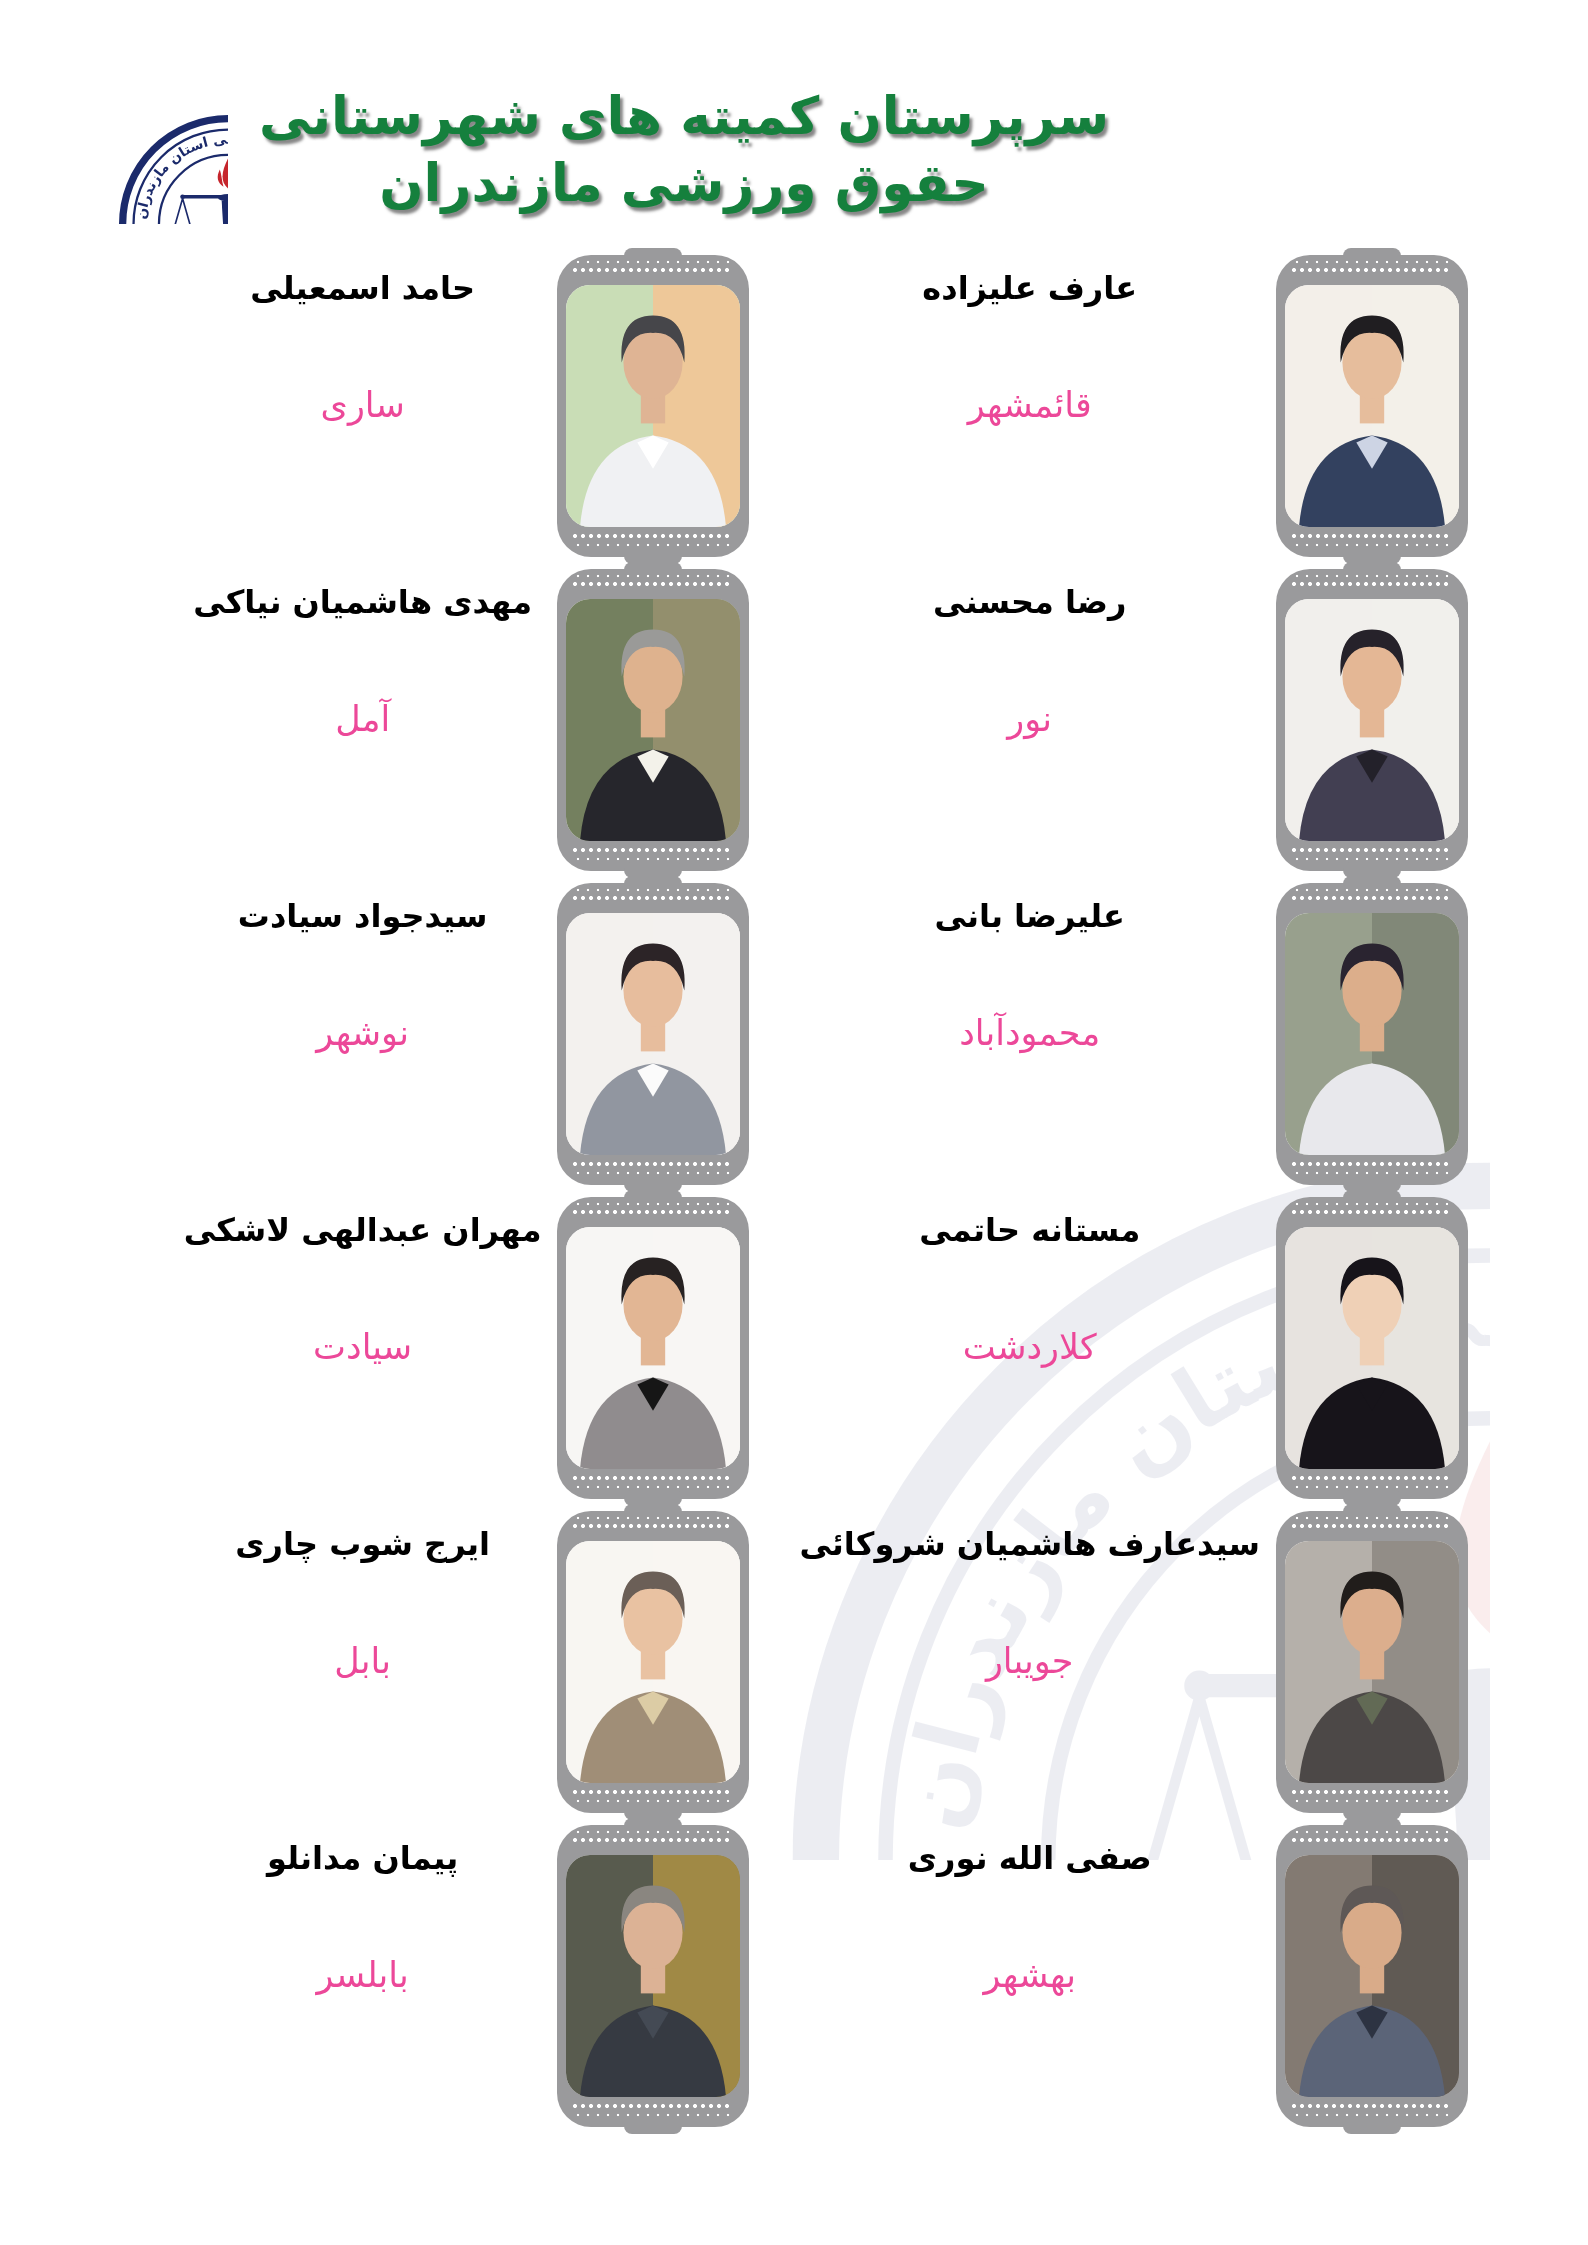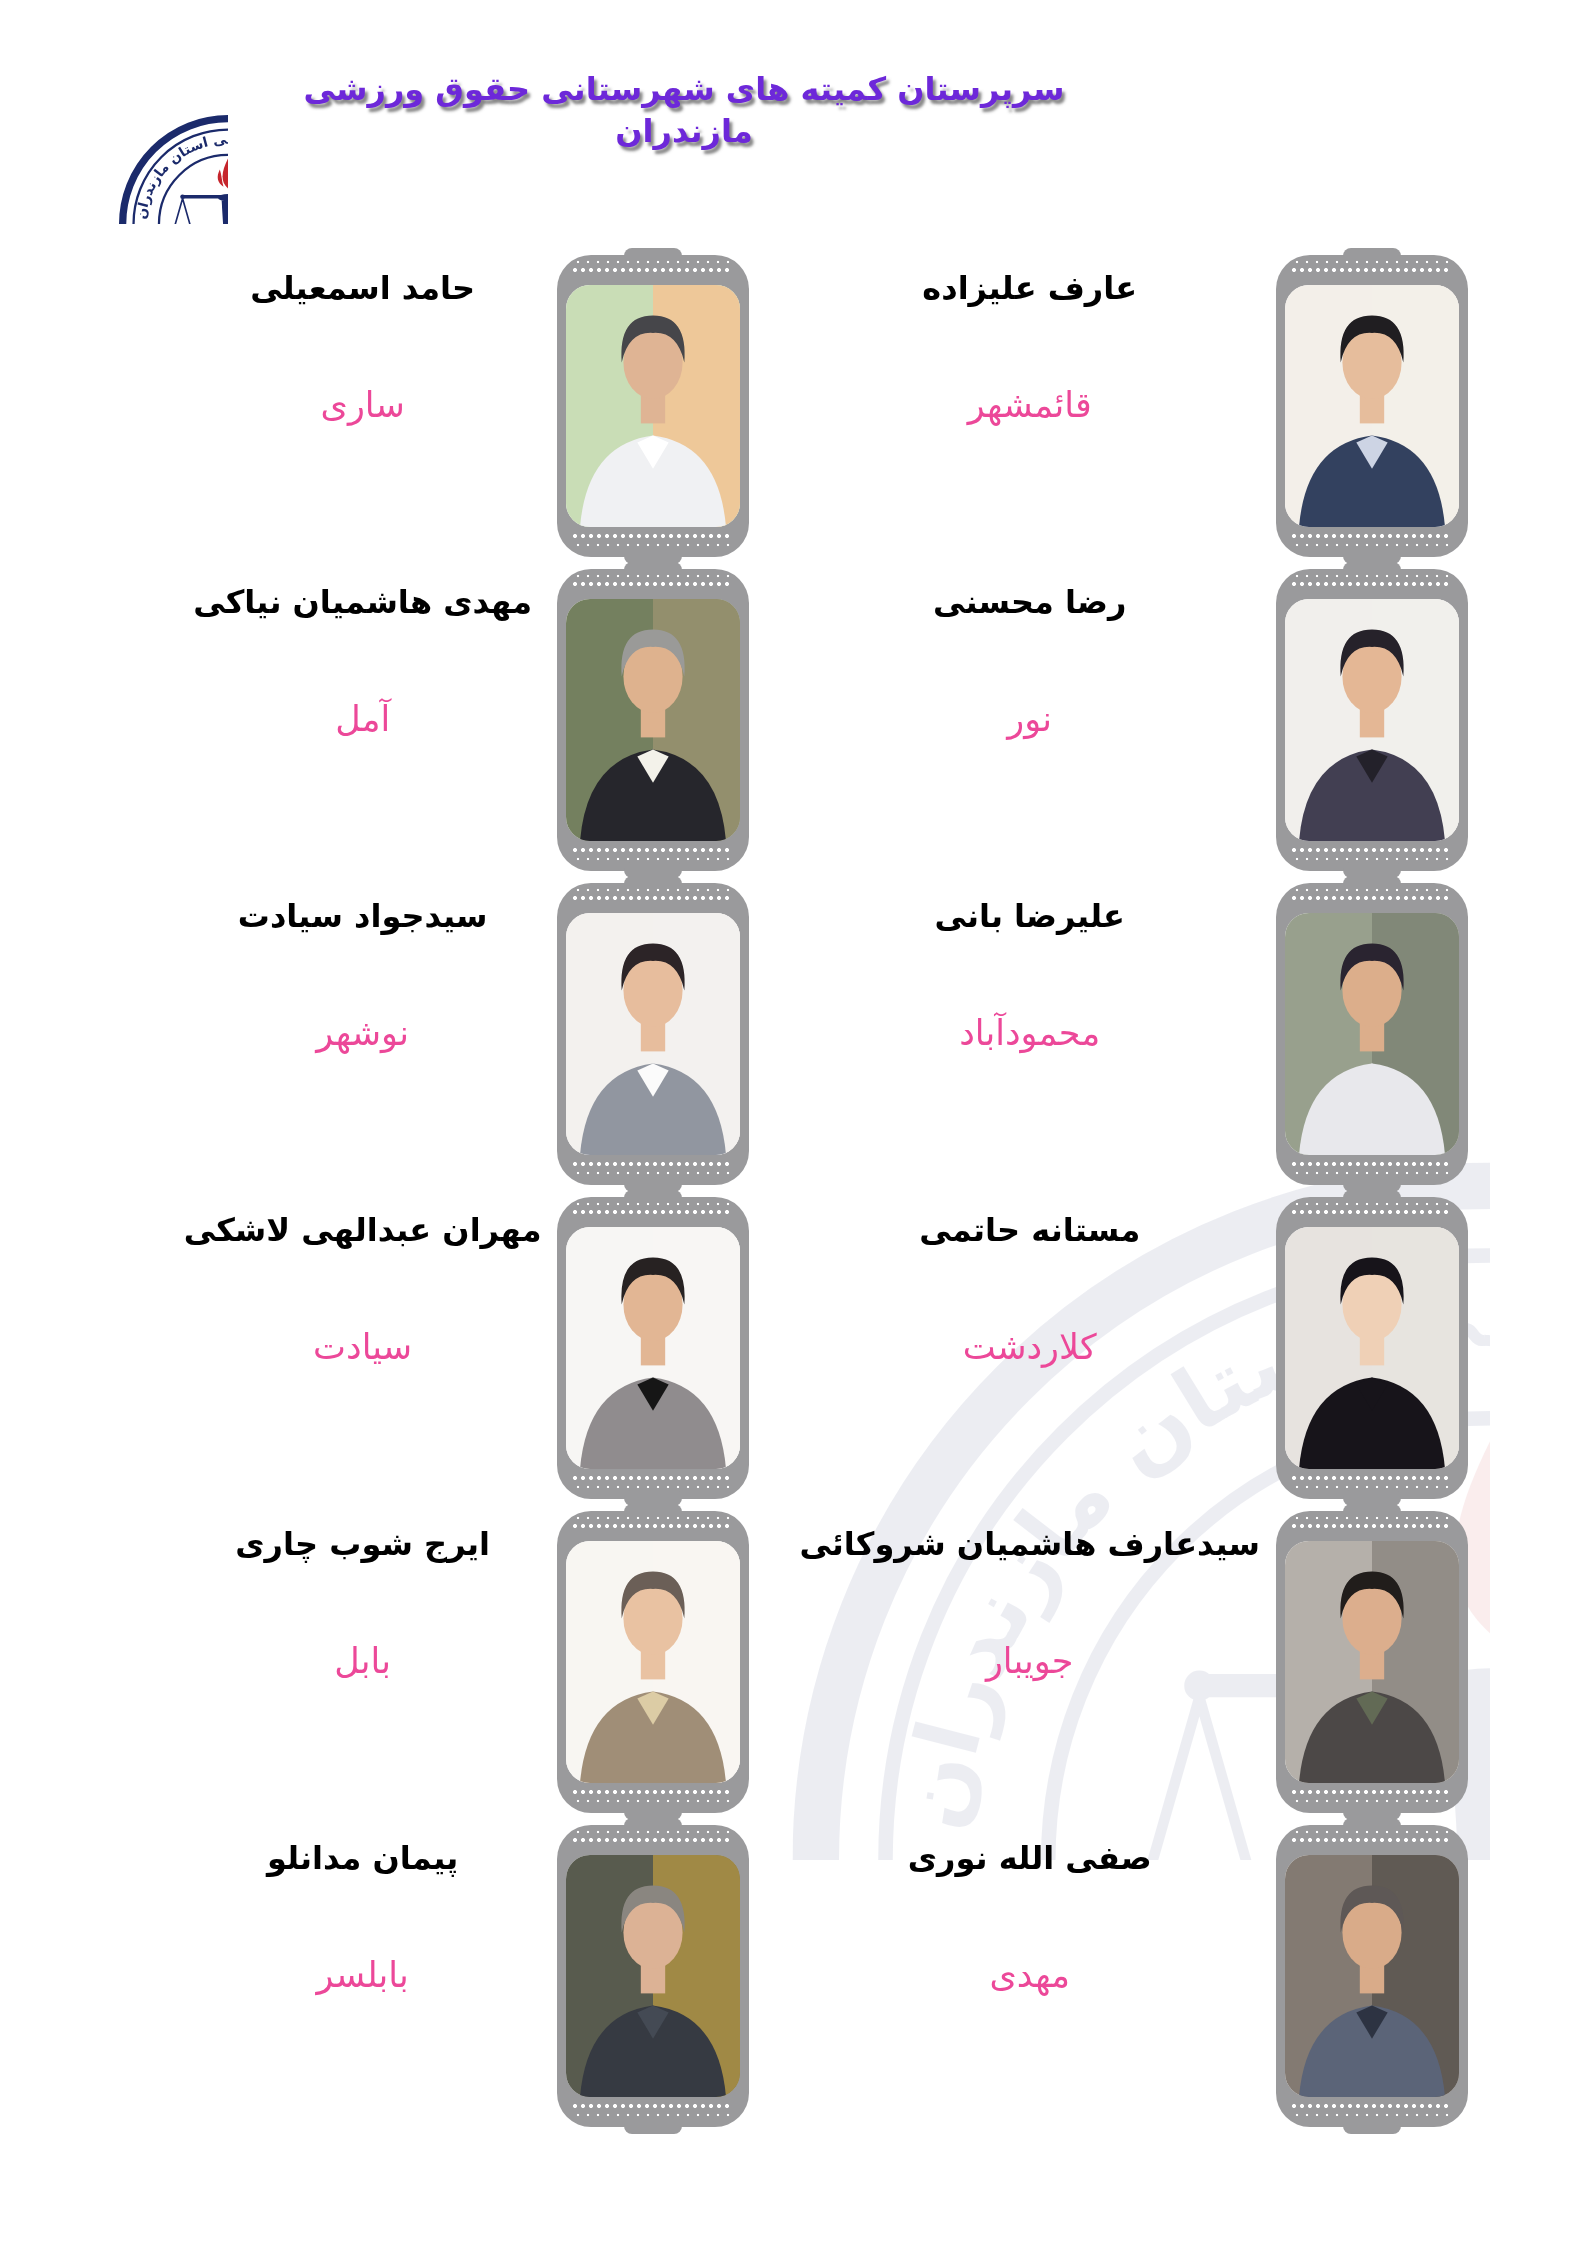--- a/index.html
+++ b/index.html
@@ -6,22 +6,22 @@
   body{
     width:1588px;height:2245px;position:relative;overflow:hidden;
     background:#ffffff;
     font-family:"DejaVu Sans",sans-serif;
   }
   
   .header{position:relative;height:235px;}
   .logo{position:absolute;left:10px;top:6px;width:218px;height:218px;}
   .page-title{
     position:absolute;left:240px;right:460px;top:48px;
-    font-size:32px;font-weight:bold;text-align:center;direction:rtl;
-    color:#6d28d9;
+    font-size:52px;font-weight:bold;text-align:center;direction:rtl;
+    color:#15803d;
     text-shadow:3px 4px 3px rgba(105,105,105,0.8);
     line-height:1.3;
   }
   
   .watermark{
     position:absolute;left:95px;top:465px;width:1395px;height:1395px;
     pointer-events:none;z-index:0;
   }
   
   .grid{
@@ -343,21 +343,21 @@
           </svg>
         </div>
         <div class="cap top"></div>
         <div class="cap bottom"></div>
       </div>
     </div>
 
     <div class="cell">
       <div class="txt">
         <div class="name">صفی الله نوری</div>
-        <div class="city">مهدی</div>
+        <div class="city">بهشهر</div>
       </div>
       <div class="frame">
         <div class="window">
           <svg viewBox="0 0 100 140" preserveAspectRatio="xMidYMid slice">
             <rect x="0" y="0" width="100" height="140" fill="#837a72"></rect>
             <rect x="50" y="0" width="50" height="140" opacity="0.9" fill="#5c5751"></rect>
             <rect x="43" y="60" width="14" height="20" fill="#d9ab89"></rect>
             <path d="M8,140 Q12,92 50,87 Q88,92 92,140 Z" fill="#5b6478"></path>
             <path d="M41,91 L50,106 L59,91 L50,87 Z" fill="#2d3342"></path>
             <ellipse cx="50" cy="45" rx="17" ry="21" fill="#d9ab89"></ellipse>

